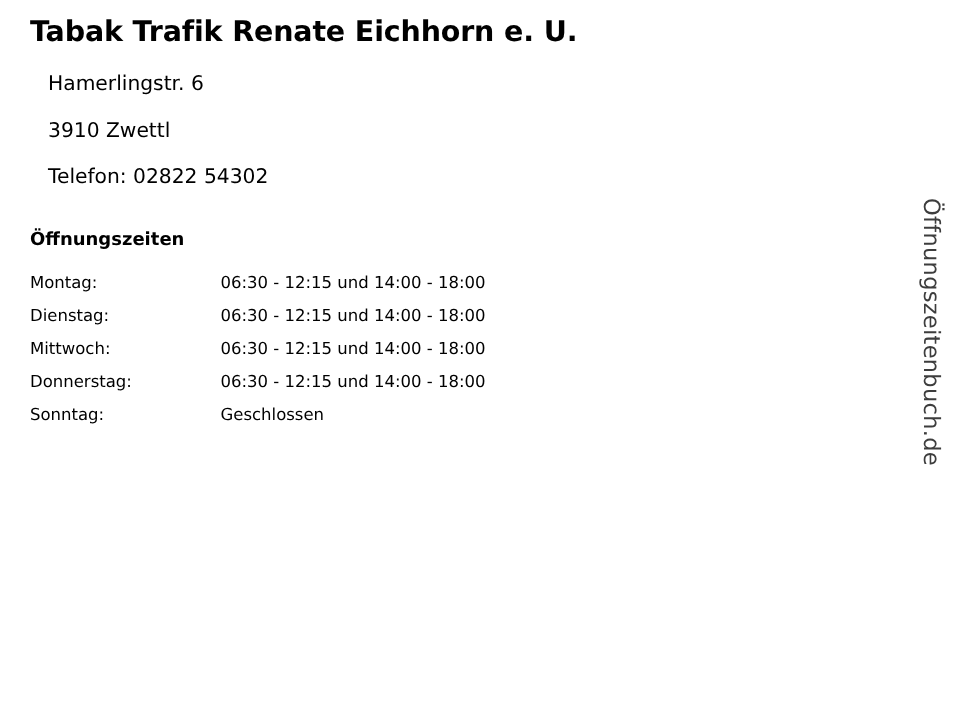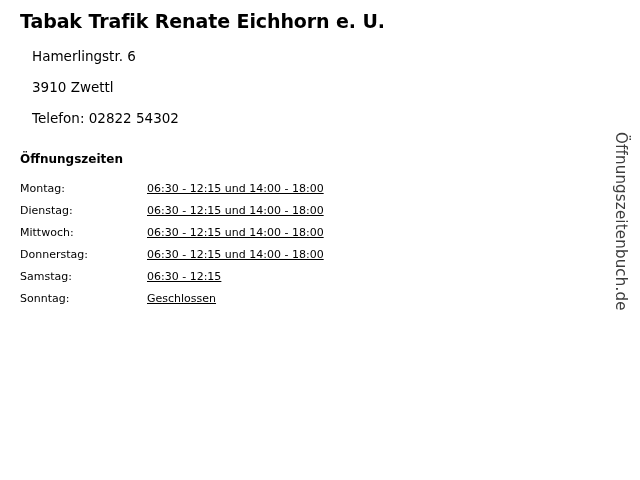--- a/index.html
+++ b/index.html
@@ -55,21 +55,20 @@
     line-height: 22px;
     vertical-align: top;
     white-space: pre;
   }
   td.day {
     width: 127px;
     padding-right: 4px;
   }
   td.time {
     white-space: pre;
-    text-decoration: underline;
   }
   .watermark {
     position: absolute;
     right: 0px;
     top: 0px;
     width: 40px;
     height: 480px;
   }
   .watermark span {
     display: block;
@@ -111,24 +110,20 @@
         </tr>
         <tr>
           <td class="day">Mittwoch:</td>
           <td class="time">06:30 - 12:15 und 14:00 - 18:00</td>
         </tr>
         <tr>
           <td class="day">Donnerstag:</td>
           <td class="time">06:30 - 12:15 und 14:00 - 18:00</td>
         </tr>
         <tr>
-          <td class="day">Samstag:</td>
-          <td class="time">06:30 - 12:15</td>
-        </tr>
-        <tr>
           <td class="day">Sonntag:</td>
           <td class="time">Geschlossen</td>
         </tr>
       </tbody>
     </table>
 
   </div>
 
   <div class="watermark">
     <span>Öffnungszeitenbuch.de</span>

